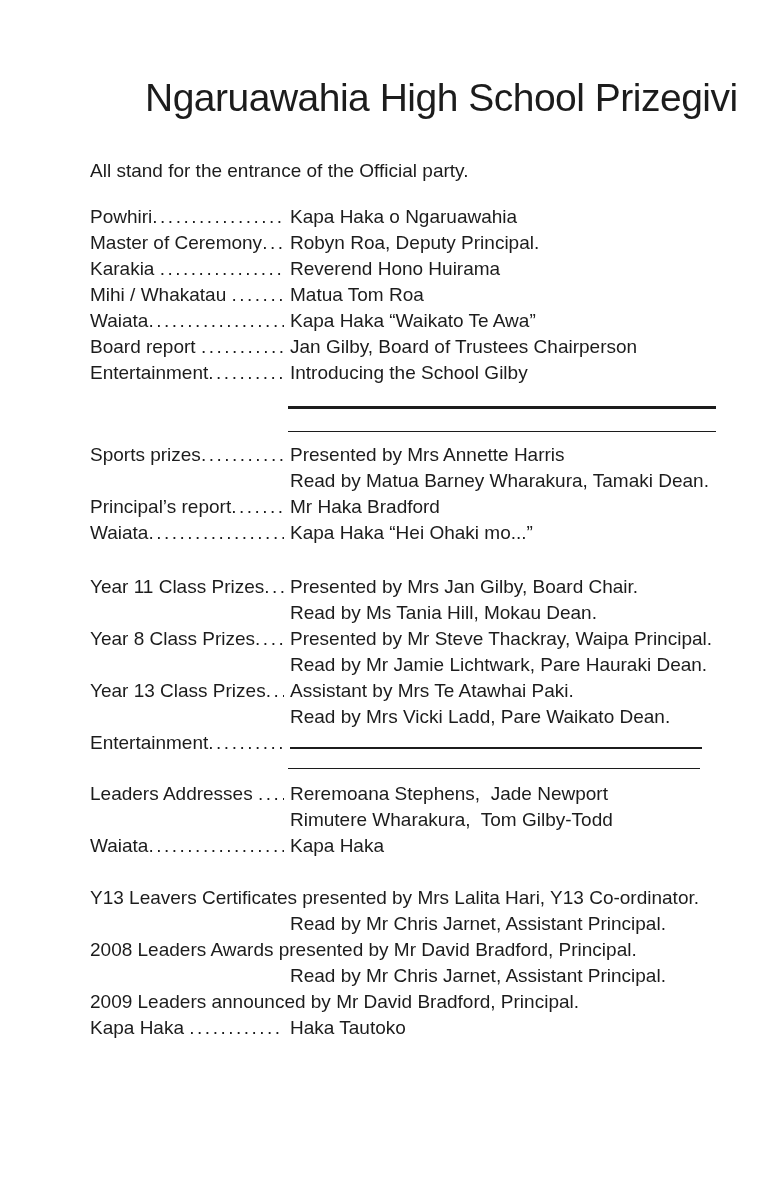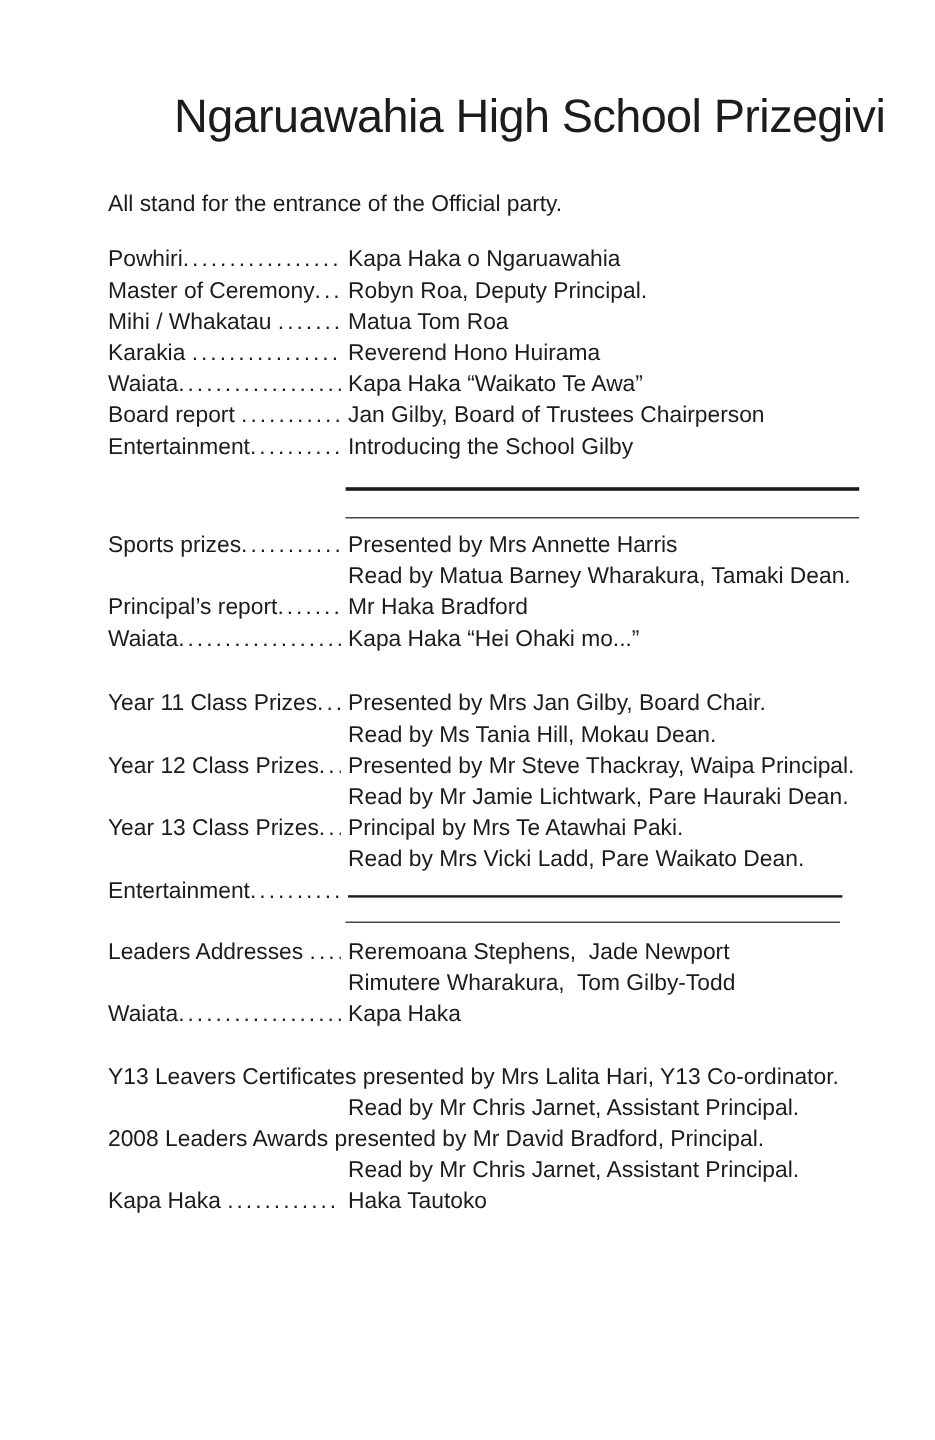--- a/index.html
+++ b/index.html
@@ -101,26 +101,26 @@
   <div class="program" id="program">
       <div class="row">
         <span class="labelbox"><span class="label">Powhiri</span><span class="leader"></span></span>
         <span class="desc">Kapa Haka o Ngaruawahia</span>
       </div>
       <div class="row">
         <span class="labelbox"><span class="label">Master of Ceremony</span><span class="leader"></span></span>
         <span class="desc">Robyn Roa, Deputy Principal.</span>
       </div>
       <div class="row">
+        <span class="labelbox"><span class="label">Karakia </span><span class="leader"></span></span>
+        <span class="desc">Reverend Hono Huirama</span>
+      </div>
+      <div class="row">
         <span class="labelbox"><span class="label">Mihi / Whakatau </span><span class="leader"></span></span>
         <span class="desc">Matua Tom Roa</span>
-      </div>
-      <div class="row">
-        <span class="labelbox"><span class="label">Karakia </span><span class="leader"></span></span>
-        <span class="desc">Reverend Hono Huirama</span>
       </div>
       <div class="row">
         <span class="labelbox"><span class="label">Waiata</span><span class="leader"></span></span>
         <span class="desc">Kapa Haka “Waikato Te Awa”</span>
       </div>
       <div class="row">
         <span class="labelbox"><span class="label">Board report </span><span class="leader"></span></span>
         <span class="desc">Jan Gilby, Board of Trustees Chairperson</span>
       </div>
       <div class="row">
@@ -155,30 +155,30 @@
       <div class="spacer" style="height: 28px;"></div>
       <div class="row">
         <span class="labelbox"><span class="label">Year 11 Class Prizes</span><span class="leader"></span></span>
         <span class="desc">Presented by Mrs Jan Gilby, Board Chair.</span>
       </div>
       <div class="row">
         <span class="labelbox"></span>
         <span class="desc">Read by Ms Tania Hill, Mokau Dean.</span>
       </div>
       <div class="row">
-        <span class="labelbox"><span class="label">Year 12 Class Prizes</span><span class="leader"></span></span>
+        <span class="labelbox"><span class="label">Year 8 Class Prizes</span><span class="leader"></span></span>
         <span class="desc">Presented by Mr Steve Thackray, Waipa Principal.</span>
       </div>
       <div class="row">
         <span class="labelbox"></span>
         <span class="desc">Read by Mr Jamie Lichtwark, Pare Hauraki Dean.</span>
       </div>
       <div class="row">
         <span class="labelbox"><span class="label">Year 13 Class Prizes</span><span class="leader"></span></span>
-        <span class="desc">Principal by Mrs Te Atawhai Paki.</span>
+        <span class="desc">Assistant by Mrs Te Atawhai Paki.</span>
       </div>
       <div class="row">
         <span class="labelbox"></span>
         <span class="desc">Read by Mrs Vicki Ladd, Pare Waikato Dean.</span>
       </div>
       <div class="row">
         <span class="labelbox"><span class="label">Entertainment</span><span class="leader"></span></span>
         <span class="blank"></span>
       </div>
       <div class="spacer" style="height: 12px;"></div>
@@ -205,19 +205,22 @@
       <div class="row">
         <span class="labelbox"></span>
         <span class="desc">Read by Mr Chris Jarnet, Assistant Principal.</span>
       </div>
       <div class="row">
         <span class="para-text">2008 Leaders Awards presented by Mr David Bradford, Principal.</span>
       </div>
       <div class="row">
         <span class="labelbox"></span>
         <span class="desc">Read by Mr Chris Jarnet, Assistant Principal.</span>
+      </div>
+      <div class="row">
+        <span class="para-text">2009 Leaders announced by Mr David Bradford, Principal.</span>
       </div>
       <div class="row">
         <span class="labelbox"><span class="label">Kapa Haka </span><span class="leader"></span></span>
         <span class="desc">Haka Tautoko</span>
       </div>
     </div>
 </div>
 
 </body></html>

